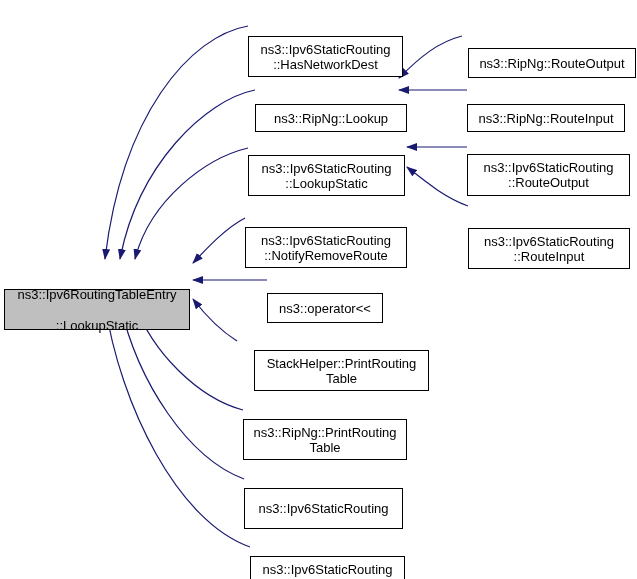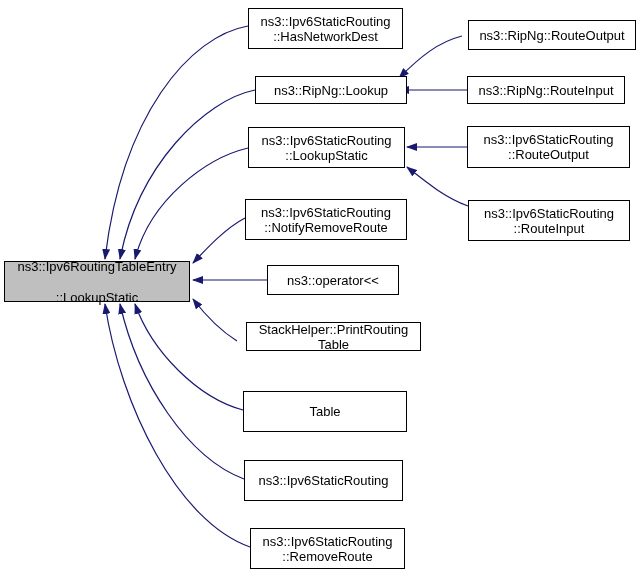--- a/index.html
+++ b/index.html
@@ -25,20 +25,21 @@
     display: flex;
     flex-direction: column;
     align-items: center;
     justify-content: center;
     text-align: center;
     font-size: 13px;
     line-height: 15px;
     color: #000000;
     white-space: nowrap;
     cursor: pointer;
+    margin-top: 28px;
   }
   .node.main {
     background: #bfbfbf;
     cursor: default;
     gap: 16px;
   }
 </style>
 </head>
 <body>
 
@@ -82,30 +83,31 @@
   <div class="node" style="left:248px;top:127px;width:157px;height:41px">
     <span>ns3::Ipv6StaticRouting</span>
     <span>::LookupStatic</span>
   </div>
 
   <div class="node" style="left:245px;top:199px;width:162px;height:41px">
     <span>ns3::Ipv6StaticRouting</span>
     <span>::NotifyRemoveRoute</span>
   </div>
 
-  <div class="node" style="left:267px;top:265px;width:132px;height:30px">
+  <div class="node" style="left:267px;top:265px;width:116px;height:30px">
     <span>ns3::operator&lt;&lt;</span>
   </div>
 
-  <div class="node" style="left:246px;top:322px;width:175px;height:29px">
+  <div class="node" style="left:254px;top:322px;width:175px;height:41px">
     <span>StackHelper::PrintRouting</span>
     <span>Table</span>
   </div>
 
   <div class="node" style="left:243px;top:391px;width:164px;height:41px">
+    <span>ns3::RipNg::PrintRouting</span>
     <span>Table</span>
   </div>
 
   <div class="node" style="left:244px;top:460px;width:159px;height:41px">
     <span>ns3::Ipv6StaticRouting</span>
   </div>
 
   <div class="node" style="left:250px;top:528px;width:155px;height:41px">
     <span>ns3::Ipv6StaticRouting</span>
     <span>::RemoveRoute</span>

